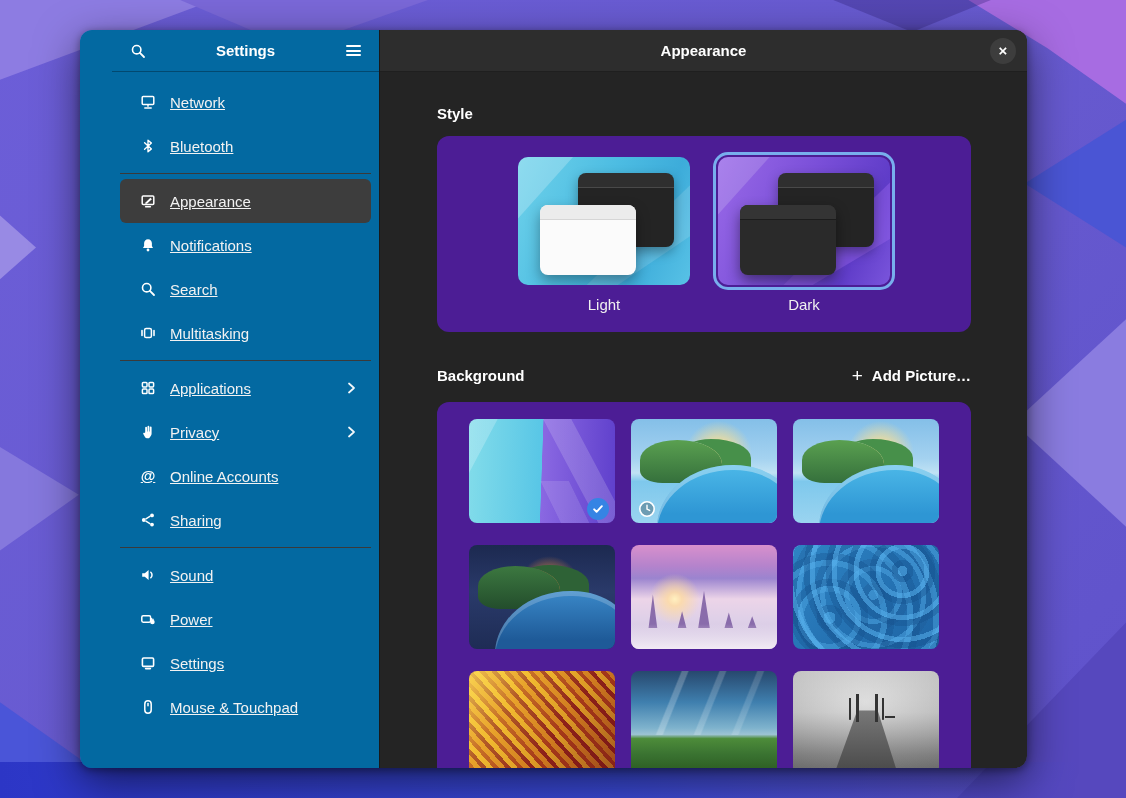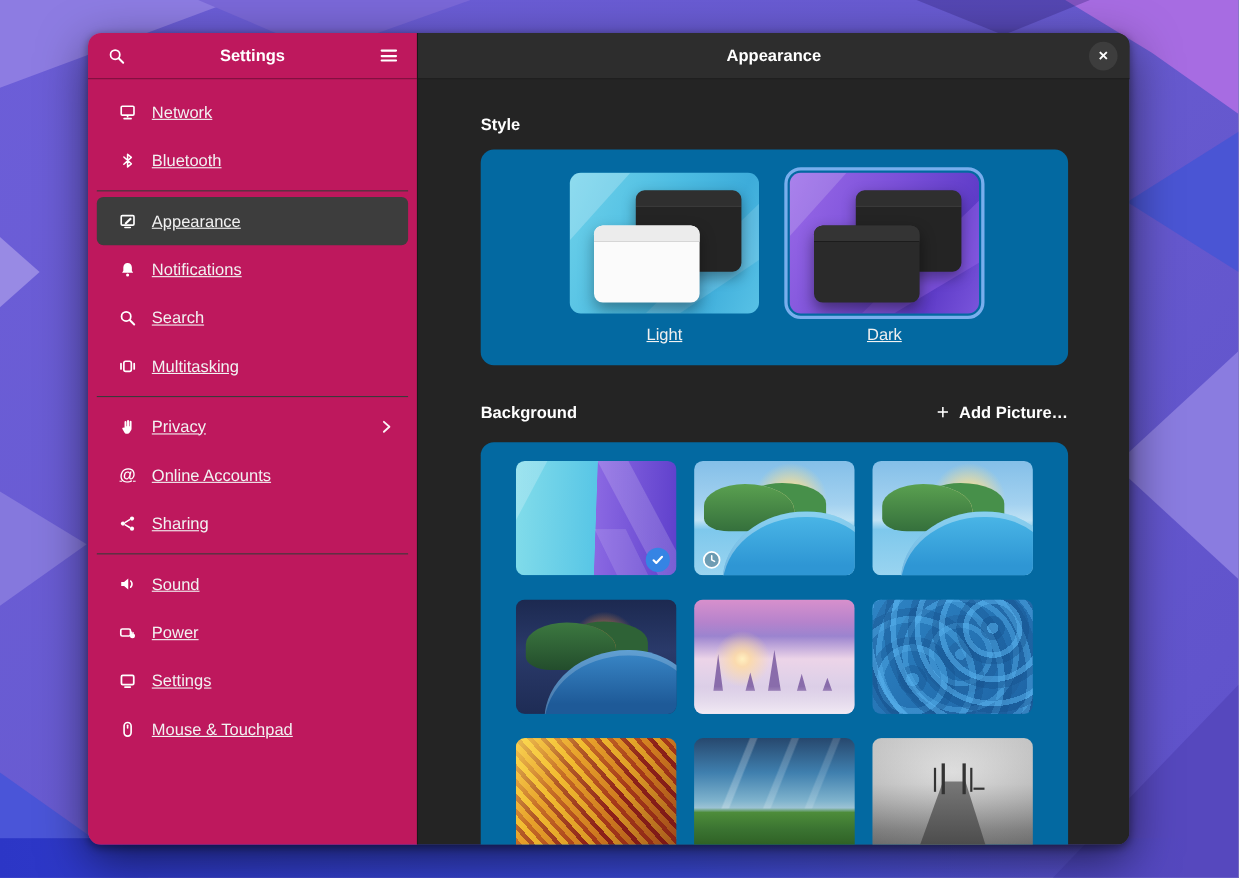--- a/index.html
+++ b/index.html
@@ -22,21 +22,21 @@
   .band { position:absolute; left:0; bottom:0; width:100%; height:36px;
     background:linear-gradient(90deg,#2c36c6 0%,#3a49d6 55%,rgba(90,80,210,0) 96%); }
 
   
   .window { position:absolute; left:80px; top:30px; width:947px; height:738px;
     border-radius:12px; overflow:hidden; display:flex;
     box-shadow:0 14px 44px rgba(0,0,0,0.55), 0 2px 8px rgba(0,0,0,0.4);
     color:#f2f2f2; }
 
   
-  .sidebar { width:300px; flex:0 0 300px; background:#be185d; border-right:1px solid #191919; display:flex; flex-direction:column; }
+  .sidebar { width:300px; flex:0 0 300px; background:#0369a1; border-right:1px solid #191919; display:flex; flex-direction:column;padding-left:32px; }
   .sb-header { height:42px; flex:0 0 42px; display:flex; align-items:center; padding:0 10px;
     border-bottom:1px solid rgba(0,0,0,0.3); }
   .sb-header h1 { flex:1; text-align:center; font-size:15px; font-weight:700; color:#fff; }
   .icon-btn { width:32px; height:30px; border:none; background:transparent; display:flex;
     align-items:center; justify-content:center; border-radius:6px; cursor:pointer; color:#fff; }
   .bars i { display:block; width:15px; height:2px; background:#fff; border-radius:1px; margin:2.5px 0; }
 
   nav { padding:8px 8px 0 8px; overflow:hidden;text-decoration:underline; }
   .row { height:44px; display:flex; align-items:center; gap:14px; padding:0 12px 0 20px;
     border-radius:6px; cursor:pointer; }
@@ -53,21 +53,21 @@
   .m-header { height:42px; flex:0 0 42px; background:#2d2d2d; border-bottom:1px solid rgba(0,0,0,0.3);
     display:flex; align-items:center; position:relative; }
   .m-header h1 { flex:1; text-align:center; font-size:15px; font-weight:700; color:#fff; }
   .close-btn { position:absolute; right:11px; top:8px; width:26px; height:26px; border:none;
     border-radius:50%; background:#3d3d3d; color:#fff; font-size:15px; font-weight:700;
     display:flex; align-items:center; justify-content:center; cursor:pointer; line-height:1; padding-bottom:1px; }
 
   .content { flex:1; padding:0 56px 16px 57px; overflow:hidden; }
   .content h2 { font-size:15px; font-weight:700; color:#fff; }
   .h-style { margin-top:33px; }
-  .card { background:#0369a1; border-radius:12px;text-decoration:underline; }
+  .card { background:#4c1d95; border-radius:12px; }
 
   
   .style-card { margin-top:14px; height:196px; display:flex; justify-content:center; gap:28px; padding-top:21px; }
   .style-option { display:flex; flex-direction:column; align-items:center; gap:11px; cursor:pointer; }
   .preview { width:172px; height:128px; border-radius:10px; position:relative; overflow:hidden; }
   .style-option.selected .preview { outline:3px solid #78aeed; outline-offset:2px; }
   .prev-light { background:
       linear-gradient(115deg,#6fd2ea 0%,#4cbce2 45%,#3dacda 72%,#58c2e6 100%); }
   .prev-dark { background:
       linear-gradient(115deg,#9a6ae8 0%,#7a4fd8 45%,#5f3cc8 78%,#7a55dc 100%); }
@@ -256,20 +256,36 @@
             <svg viewBox="0 0 16 16">
               <rect x="4.6" y="3.4" width="6.8" height="9.2" rx="1.6" fill="none" stroke="#fff" stroke-width="1.5"></rect>
               <path d="M2 5.6v4.8M14 5.6v4.8" stroke="#fff" stroke-width="1.6" stroke-linecap="round"></path>
             </svg>
           </span>
         <span class="lbl">Multitasking</span>
       </div>
 
       <div class="sep"></div>
 
+      <div class="row">
+        <span class="ic">
+            <svg viewBox="0 0 16 16">
+              <g fill="none" stroke="#fff" stroke-width="1.5">
+                <rect x="2.4" y="2.4" width="4.6" height="4.6" rx="0.9"></rect>
+                <rect x="9" y="2.4" width="4.6" height="4.6" rx="0.9"></rect>
+                <rect x="2.4" y="9" width="4.6" height="4.6" rx="0.9"></rect>
+                <rect x="9" y="9" width="4.6" height="4.6" rx="0.9"></rect>
+              </g>
+            </svg>
+          </span>
+        <span class="lbl">Applications</span>
+        <span class="chev"><svg viewBox="0 0 16 16">
+              <path d="M6 3.5l5 4.5-5 4.5" fill="none" stroke="#fff" stroke-width="1.7" stroke-linecap="round" stroke-linejoin="round"></path>
+            </svg></span>
+      </div>
       <div class="row">
         <span class="ic">
             <svg viewBox="0 0 16 16" fill="#fff">
               <path d="M5.2 8.3V3.6a.9.9 0 0 1 1.8 0v3.8h.5V2.7a.9.9 0 0 1 1.8 0v4.7h.5V3.5a.9.9 0 0 1 1.8 0v6c0 .9-.2 1.5-.7 2.2l-1.2 1.7c-.4.6-1 .9-1.7.9h-1c-.8 0-1.5-.4-1.9-1.1L3.3 10c-.6-1 .8-1.9 1.4-1z"></path>
             </svg>
           </span>
         <span class="lbl">Privacy</span>
         <span class="chev"><svg viewBox="0 0 16 16">
               <path d="M6 3.5l5 4.5-5 4.5" fill="none" stroke="#fff" stroke-width="1.7" stroke-linecap="round" stroke-linejoin="round"></path>
             </svg></span>

